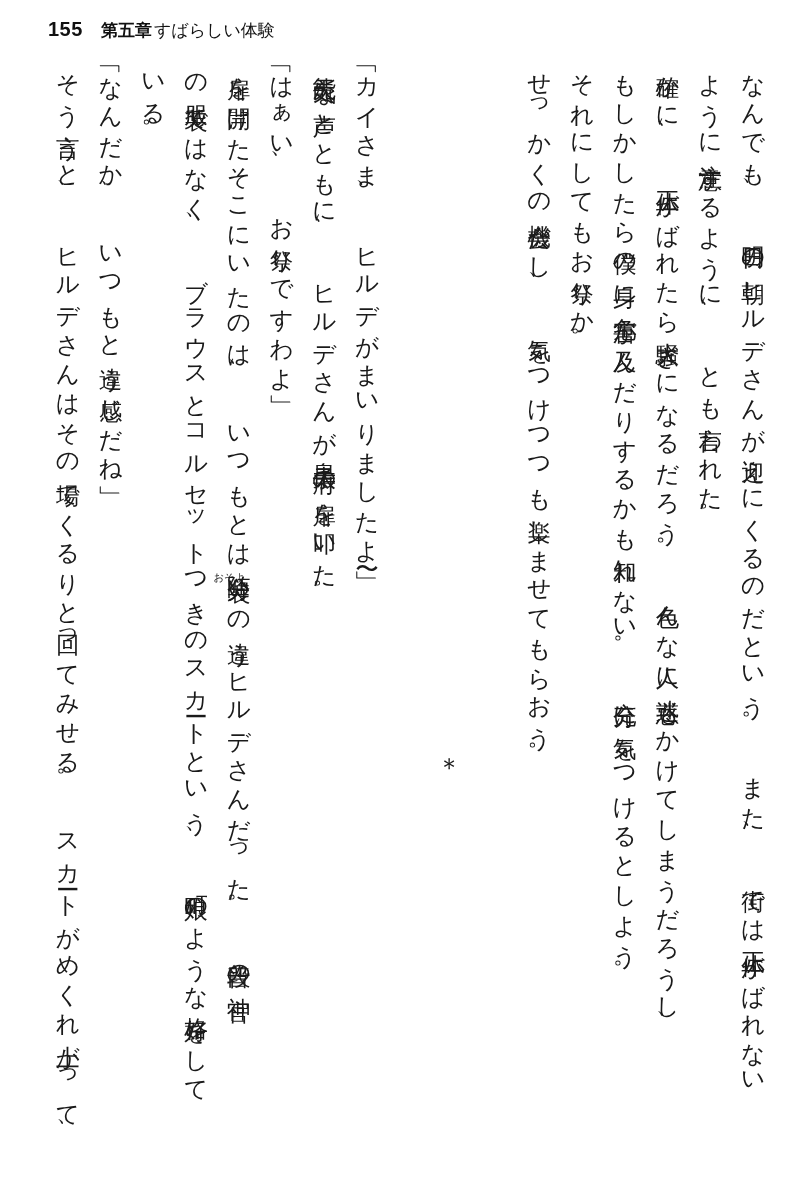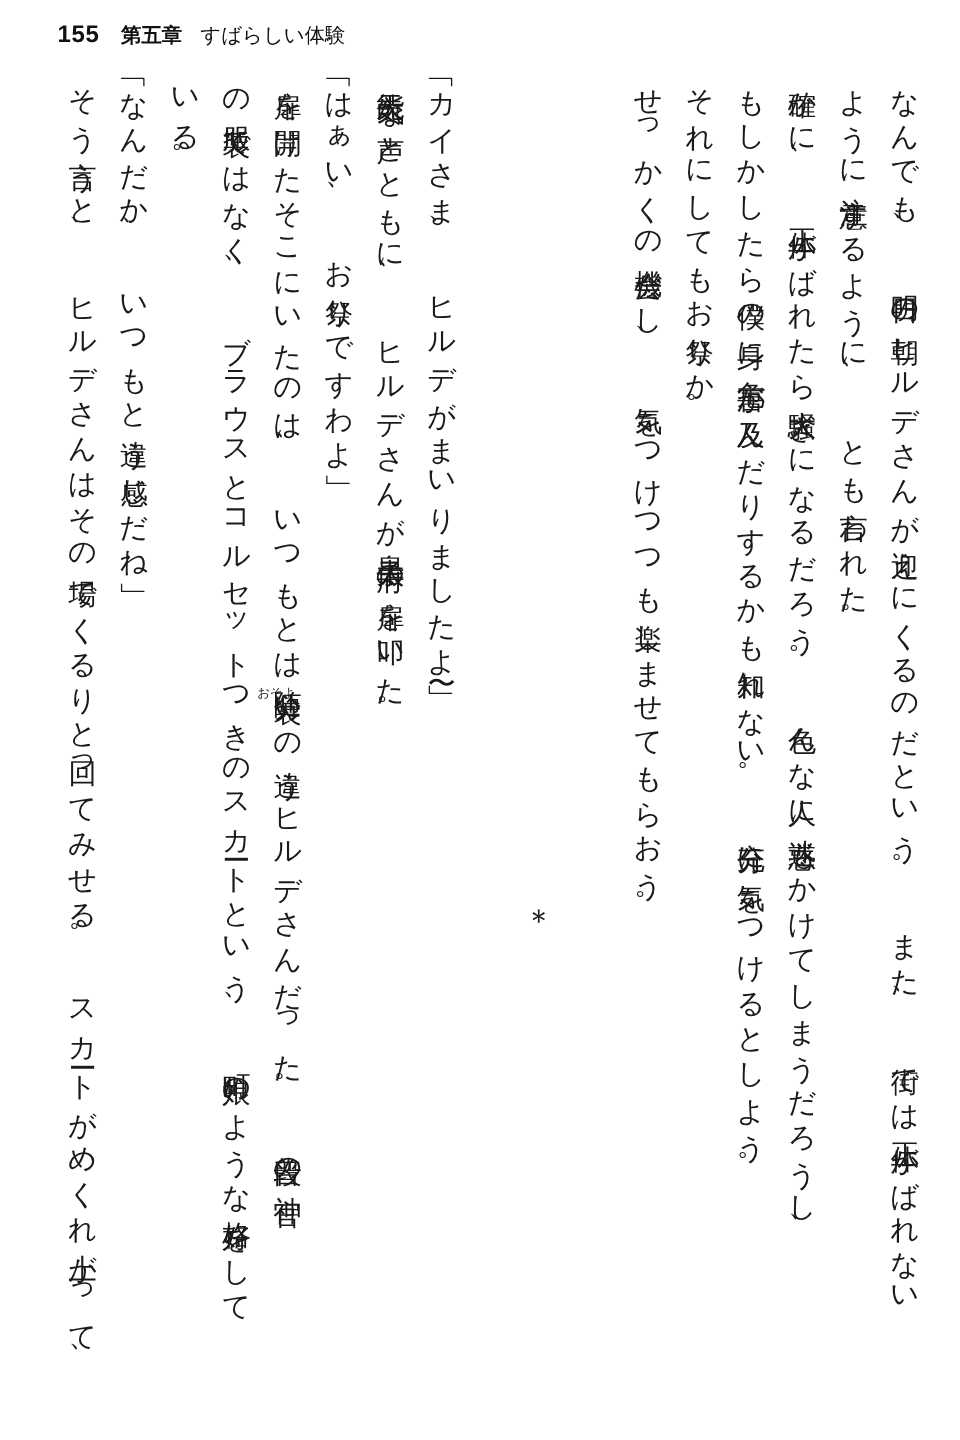--- a/index.html
+++ b/index.html
@@ -39,21 +39,21 @@
     color: #111;
   }
   .chapter-label {
     font-size: 17px;
     font-weight: bold;
     color: #111;
   }
   .chapter-title {
     font-size: 17px;
     color: #111;
-    margin-left: 15px;
+    margin-left: 2px;
   }
   .header-inline {
     display: flex;
     align-items: flex-end;
   }
   
   .body-area {
     position: absolute;
     top: 58px;
     left: 36px;

